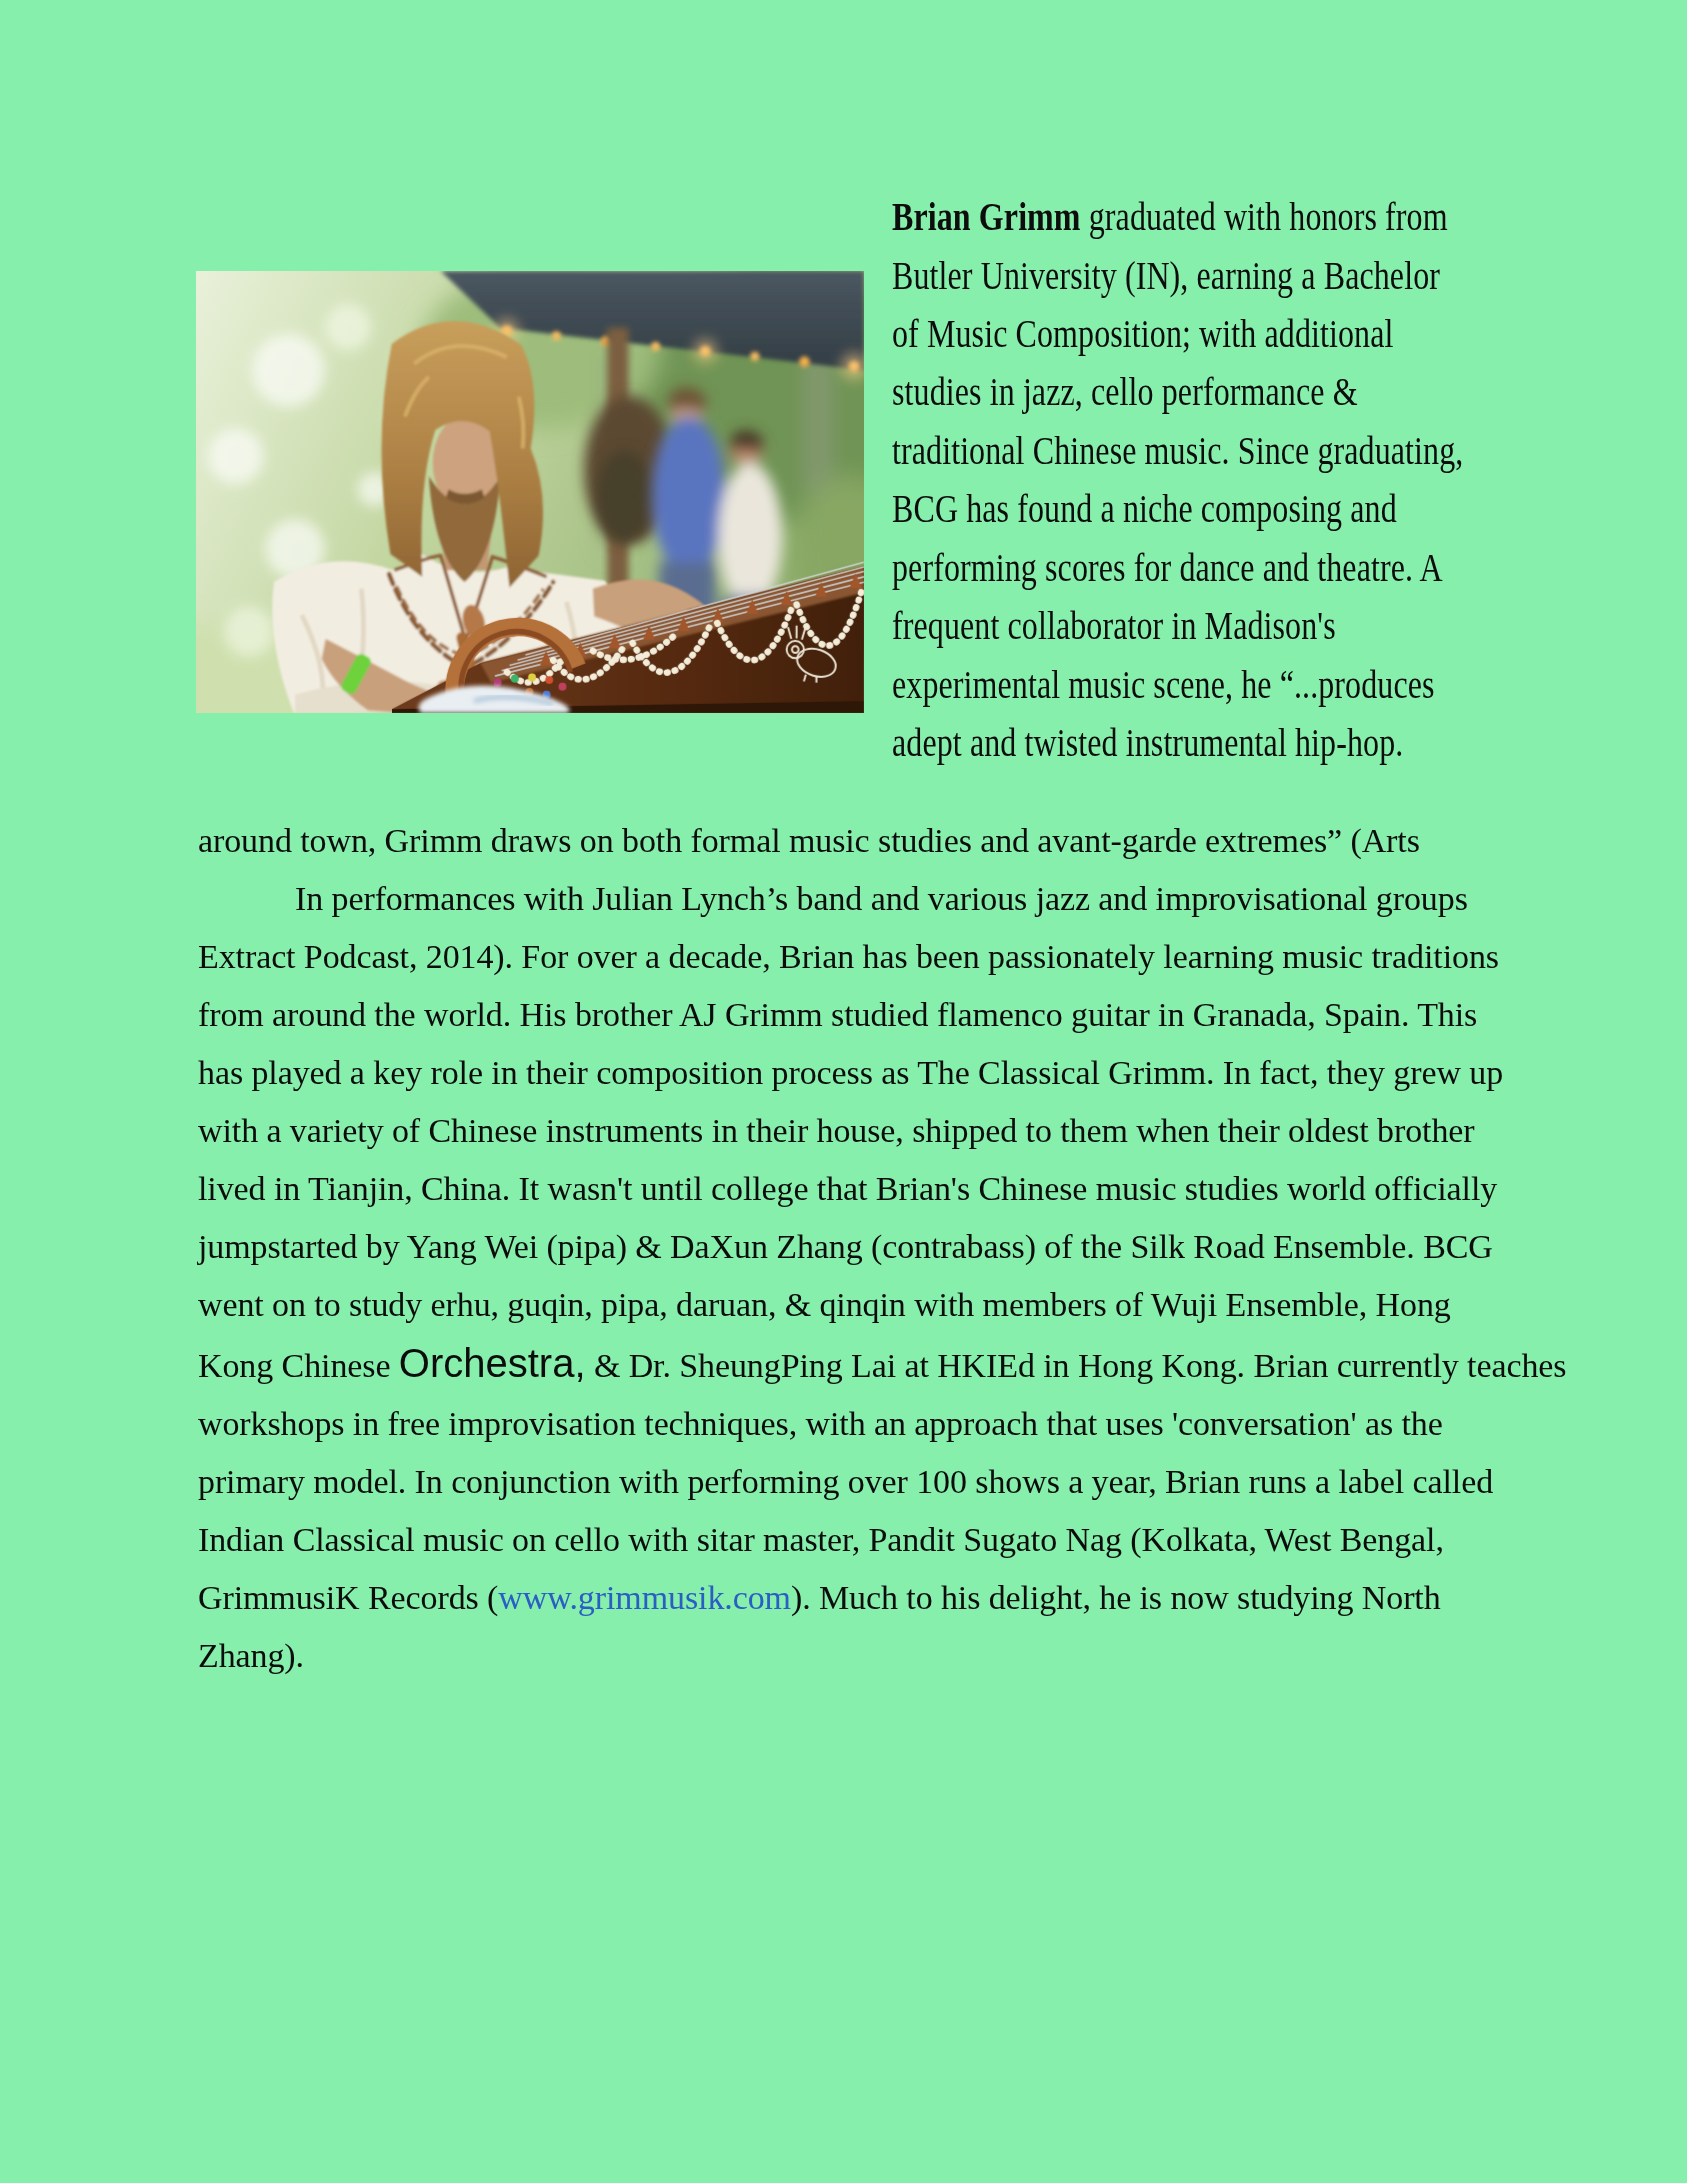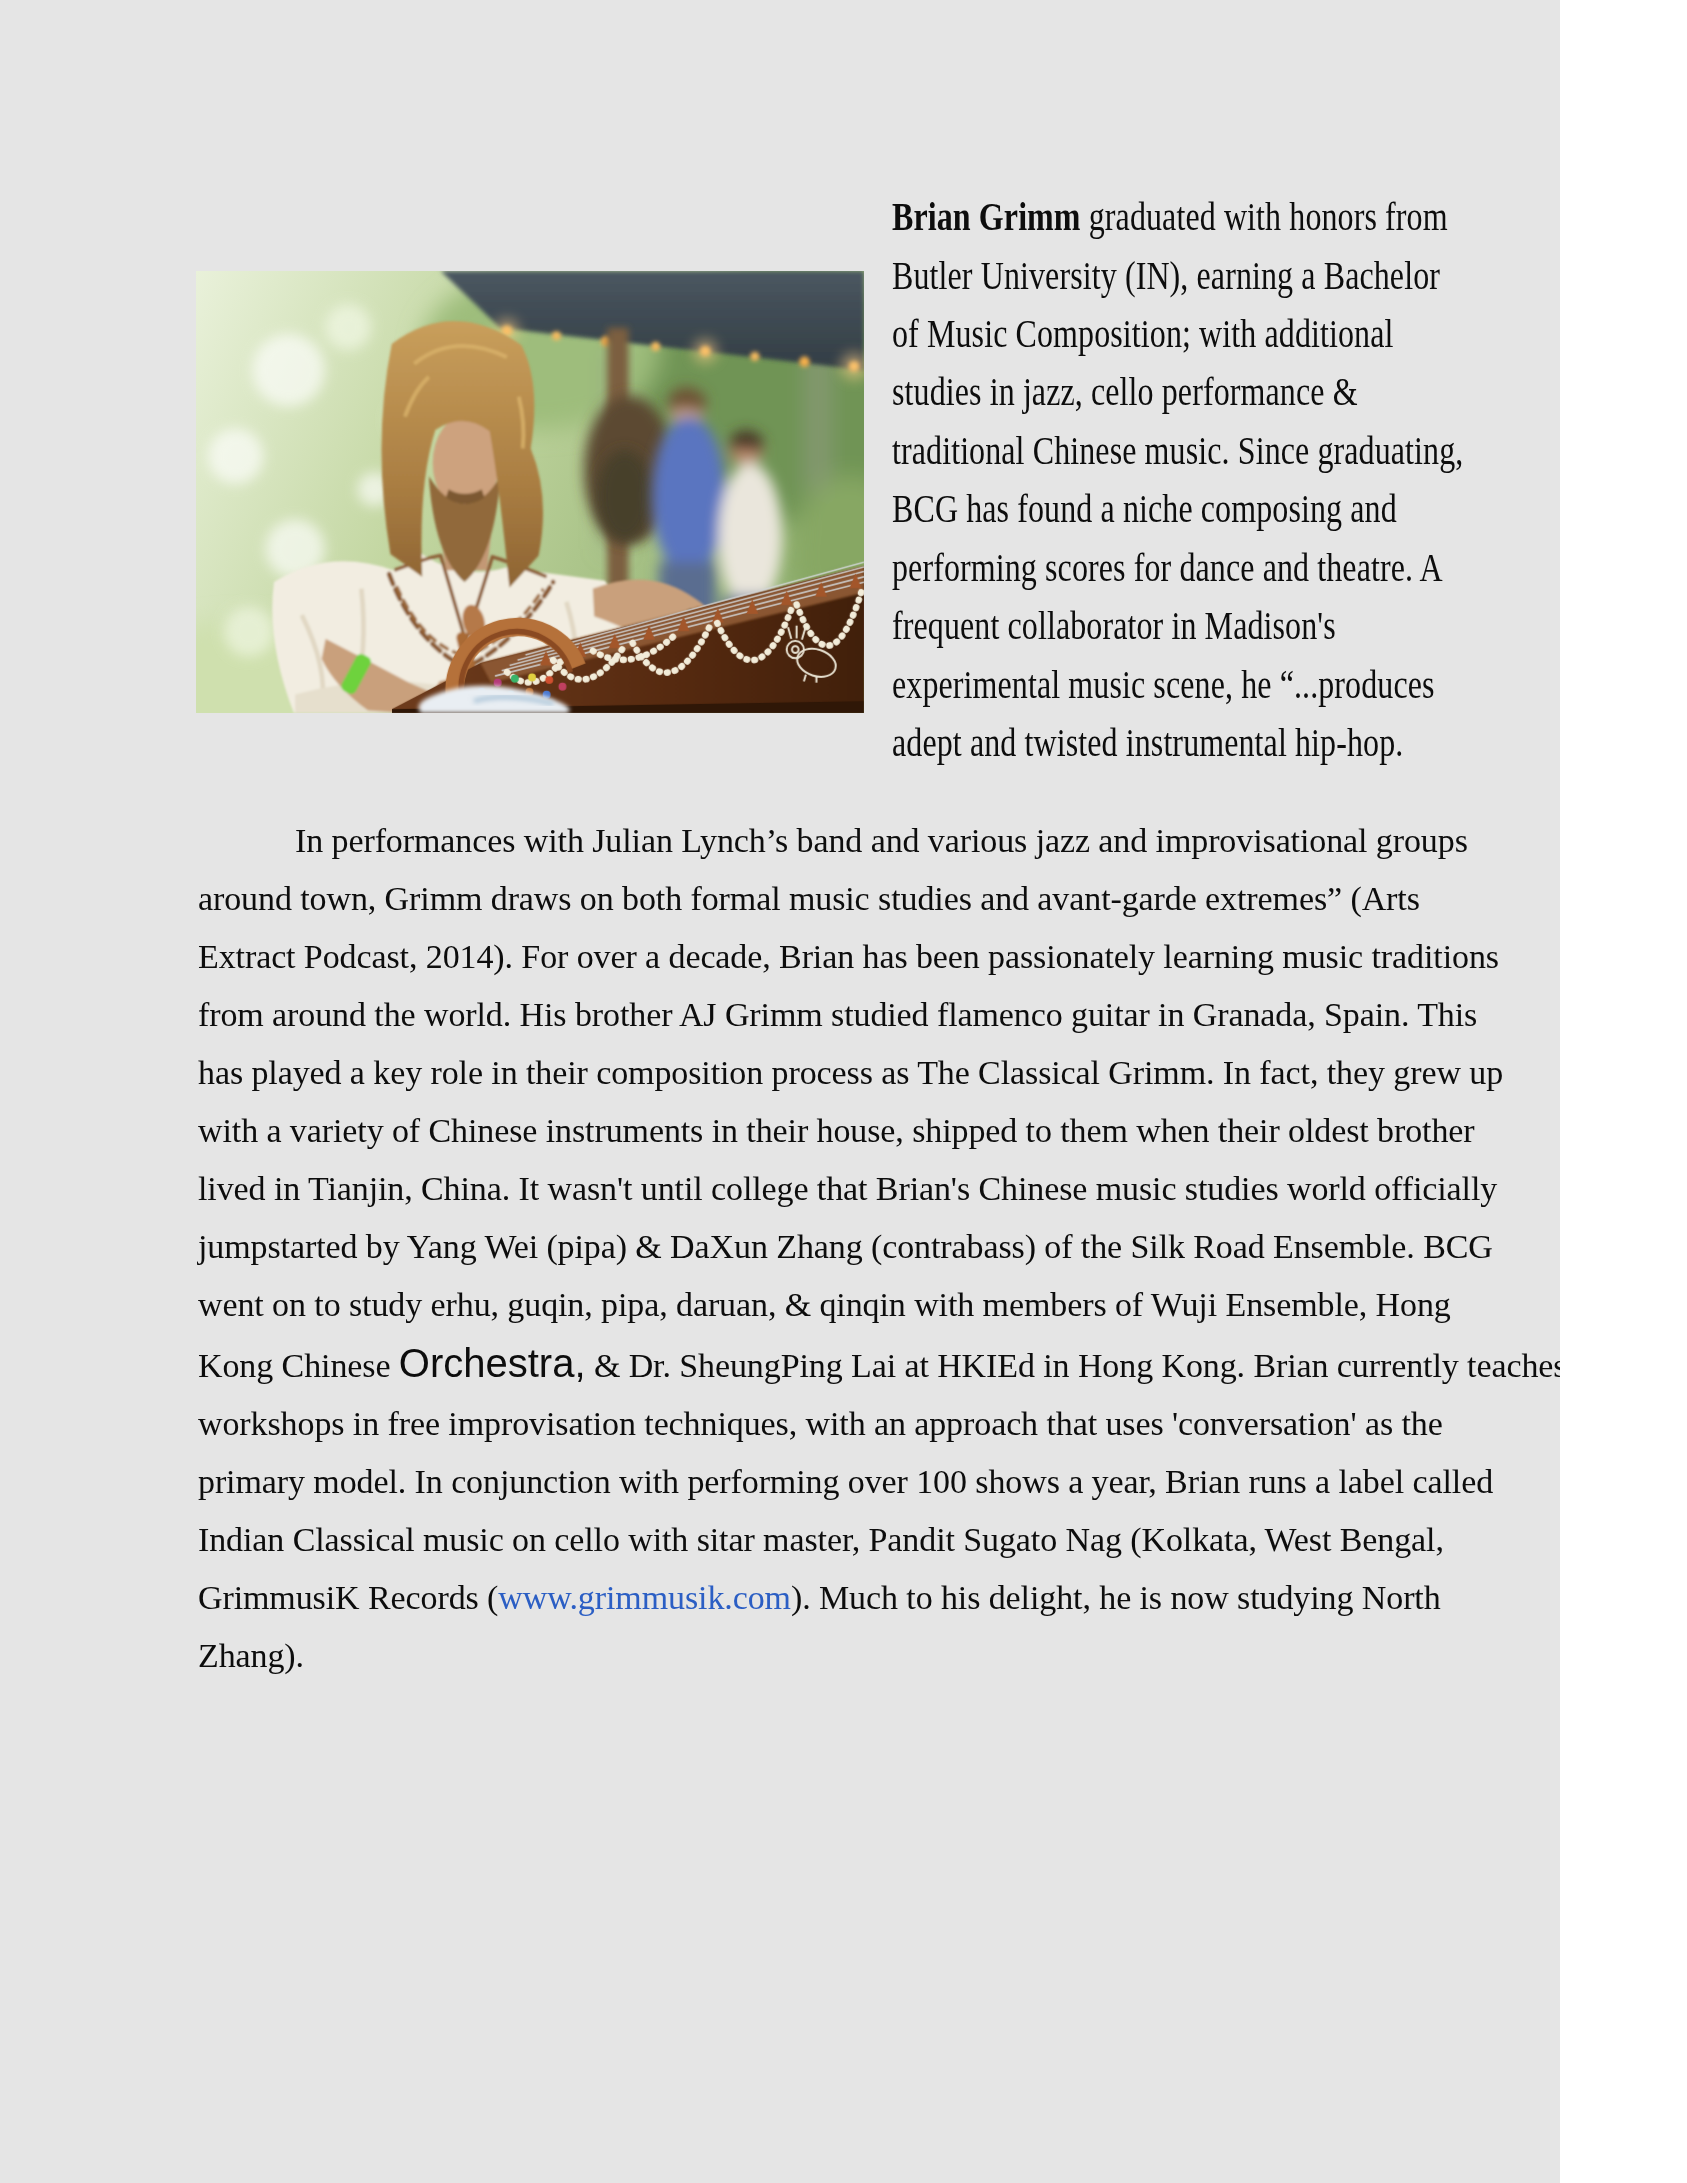--- a/index.html
+++ b/index.html
@@ -1,17 +1,17 @@
 <!DOCTYPE html>
 <html style="font-size:10.6px"><head>
 <meta charset="utf-8">
 <style>
   html,body{margin:0;padding:0;background:#ffffff;}
   .page{
-    position:relative;width:1560px;height:2183px;background:#e5e5e5;
+    position:relative;width:1687px;height:2183px;background:#86efac;
     font-family:"Liberation Serif", serif;color:#0d0d0d;overflow:hidden;
   }
   
   .photo{
     position:absolute;left:196px;top:271px;width:668px;height:442px;overflow:hidden;
   }
   .photo svg{display:block;width:100%;height:100%;}
   
   .intro{
     position:absolute;left:892px;top:187px;width:622px;
@@ -240,22 +240,22 @@
     <div class="line">studies in jazz, cello performance &amp;</div>
     <div class="line">traditional Chinese music. Since graduating,</div>
     <div class="line">BCG has found a niche composing and</div>
     <div class="line">performing scores for dance and theatre. A</div>
     <div class="line">frequent collaborator in Madison's</div>
     <div class="line">experimental music scene, he “...produces</div>
     <div class="line">adept and twisted instrumental hip-hop.</div>
   </div>
 
   <div class="bodytext">
+    <div class="line">around town, Grimm draws on both formal music studies and avant-garde extremes” (Arts</div>
     <div class="line indent">In performances with Julian Lynch’s band and various jazz and improvisational groups</div>
-    <div class="line">around town, Grimm draws on both formal music studies and avant-garde extremes” (Arts</div>
     <div class="line">Extract Podcast, 2014). For over a decade, Brian has been passionately learning music traditions</div>
     <div class="line">from around the world. His brother AJ Grimm studied flamenco guitar in Granada, Spain. This</div>
     <div class="line">has played a key role in their composition process as The Classical Grimm. In fact, they grew up</div>
     <div class="line">with a variety of Chinese instruments in their house, shipped to them when their oldest brother</div>
     <div class="line">lived in Tianjin, China. It wasn't until college that Brian's Chinese music studies world officially</div>
     <div class="line">jumpstarted by Yang Wei (pipa) &amp; DaXun Zhang (contrabass) of the Silk Road Ensemble. BCG</div>
     <div class="line">went on to study erhu, guqin, pipa, daruan, &amp; qinqin with members of Wuji Ensemble, Hong</div>
     <div class="line"><span>Kong Chinese </span><span class="sans">Orchestra,</span><span> &amp; Dr. SheungPing Lai at HKIEd in Hong Kong. Brian currently teaches</span></div>
     <div class="line">workshops in free improvisation techniques, with an approach that uses 'conversation' as the</div>
     <div class="line">primary model. In conjunction with performing over 100 shows a year, Brian runs a label called</div>

